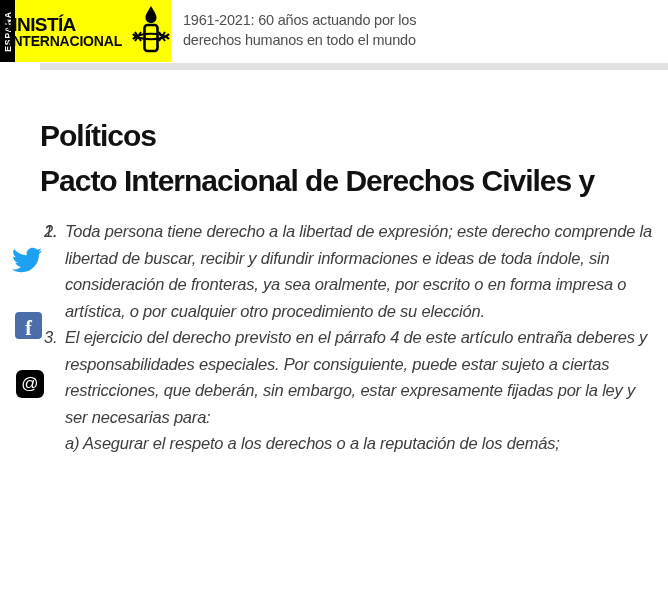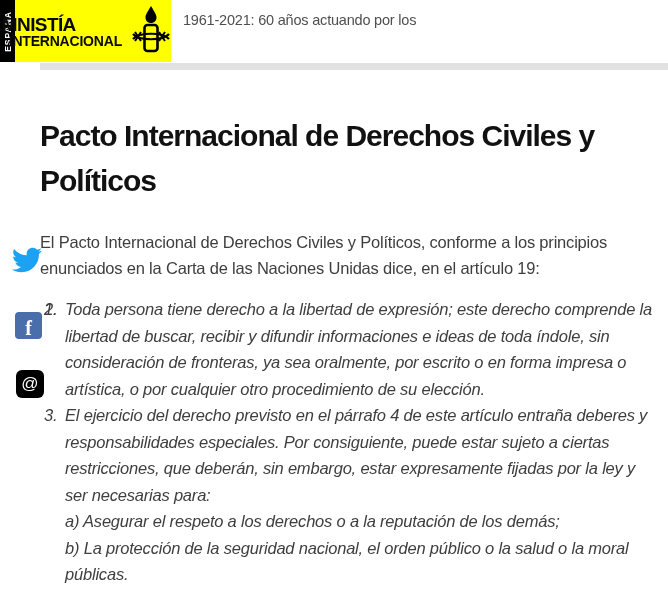--- a/index.html
+++ b/index.html
@@ -130,20 +130,21 @@
         <path d="M4 34 C10 27 34 27 40 34" fill="none" stroke="#000" stroke-width="2.2"></path>
         <path d="M4 29 C10 36 34 36 40 29" fill="none" stroke="#000" stroke-width="2.2"></path>
         <path d="M6 27 L12 36 M12 27 L6 36" stroke="#000" stroke-width="2"></path>
         <path d="M30 27 L36 36 M36 27 L30 36" stroke="#000" stroke-width="2"></path>
       </svg>
     </span>
   </div>
 
   <div class="tagline">
     <div>1961-2021: 60 años actuando por los</div>
+    <div>derechos humanos en todo el mundo</div>
   </div>
 
   <div class="header-rule"></div>
 
   <div class="share-col">
     <div class="share-btn share-twitter">
       <span>
         <svg width="30" height="26" viewBox="0 0 24 20">
           <path fill="#1da1f2" d="M23.954 2.569c-.885.389-1.83.654-2.825.775 1.014-.611 1.794-1.574 2.163-2.723-.951.555-2.005.959-3.127 1.184C19.269.846 17.992.246 16.574.246c-2.717 0-4.92 2.203-4.92 4.917 0 .39.045.765.127 1.124C7.691 6.094 4.066 4.13 1.64 1.161c-.427.722-.666 1.561-.666 2.475 0 1.71.87 3.213 2.188 4.096-.807-.026-1.566-.248-2.228-.616v.061c0 2.385 1.693 4.374 3.946 4.827-.413.111-.849.171-1.296.171-.314 0-.615-.03-.916-.086.631 1.953 2.445 3.377 4.604 3.417-1.68 1.319-3.809 2.105-6.102 2.105-.39 0-.779-.023-1.17-.067 2.189 1.394 4.768 2.209 7.557 2.209 9.054 0 13.999-7.496 13.999-13.986 0-.209 0-.42-.015-.63.961-.689 1.8-1.56 2.46-2.548l-.047-.02z"></path>
         </svg>
@@ -152,36 +153,34 @@
     <div class="share-btn share-facebook">
       <span class="f-glyph">f</span>
     </div>
     <div class="share-btn share-email">
       <span class="at-glyph">@</span>
     </div>
   </div>
 
   <div class="content">
     <h1 class="article-title">
+      <div>Políticos</div>
       <div>Pacto Internacional de Derechos Civiles y</div>
-      <div>Políticos</div>
     </h1>
 
-    <p class="intro">El Pacto Internacional de Derechos Civiles y Políticos, conforme a los principios enunciados en la Carta de las Naciones Unidas dice, en el artículo 19:</p>
 
     <ol class="article-list">
       <li>
         <span class="num">1.</span>
       </li>
       <li>
         <span class="num">2.</span>
         <span>Toda persona tiene derecho a la libertad de expresión; este derecho comprende la libertad de buscar, recibir y difundir informaciones e ideas de toda índole, sin consideración de fronteras, ya sea oralmente, por escrito o en forma impresa o artística, o por cualquier otro procedimiento de su elección.</span>
       </li>
       <li>
         <span class="num">3.</span>
         <span>El ejercicio del derecho previsto en el párrafo 4 de este artículo entraña deberes y responsabilidades especiales. Por consiguiente, puede estar sujeto a ciertas restricciones, que deberán, sin embargo, estar expresamente fijadas por la ley y ser necesarias para:</span>
         <div>a) Asegurar el respeto a los derechos o a la reputación de los demás;</div>
-        <div>b) La protección de la seguridad nacional, el orden público o la salud o la moral públicas.</div>
       </li>
     </ol>
   </div>
 
 </div>
 
 </body></html>

